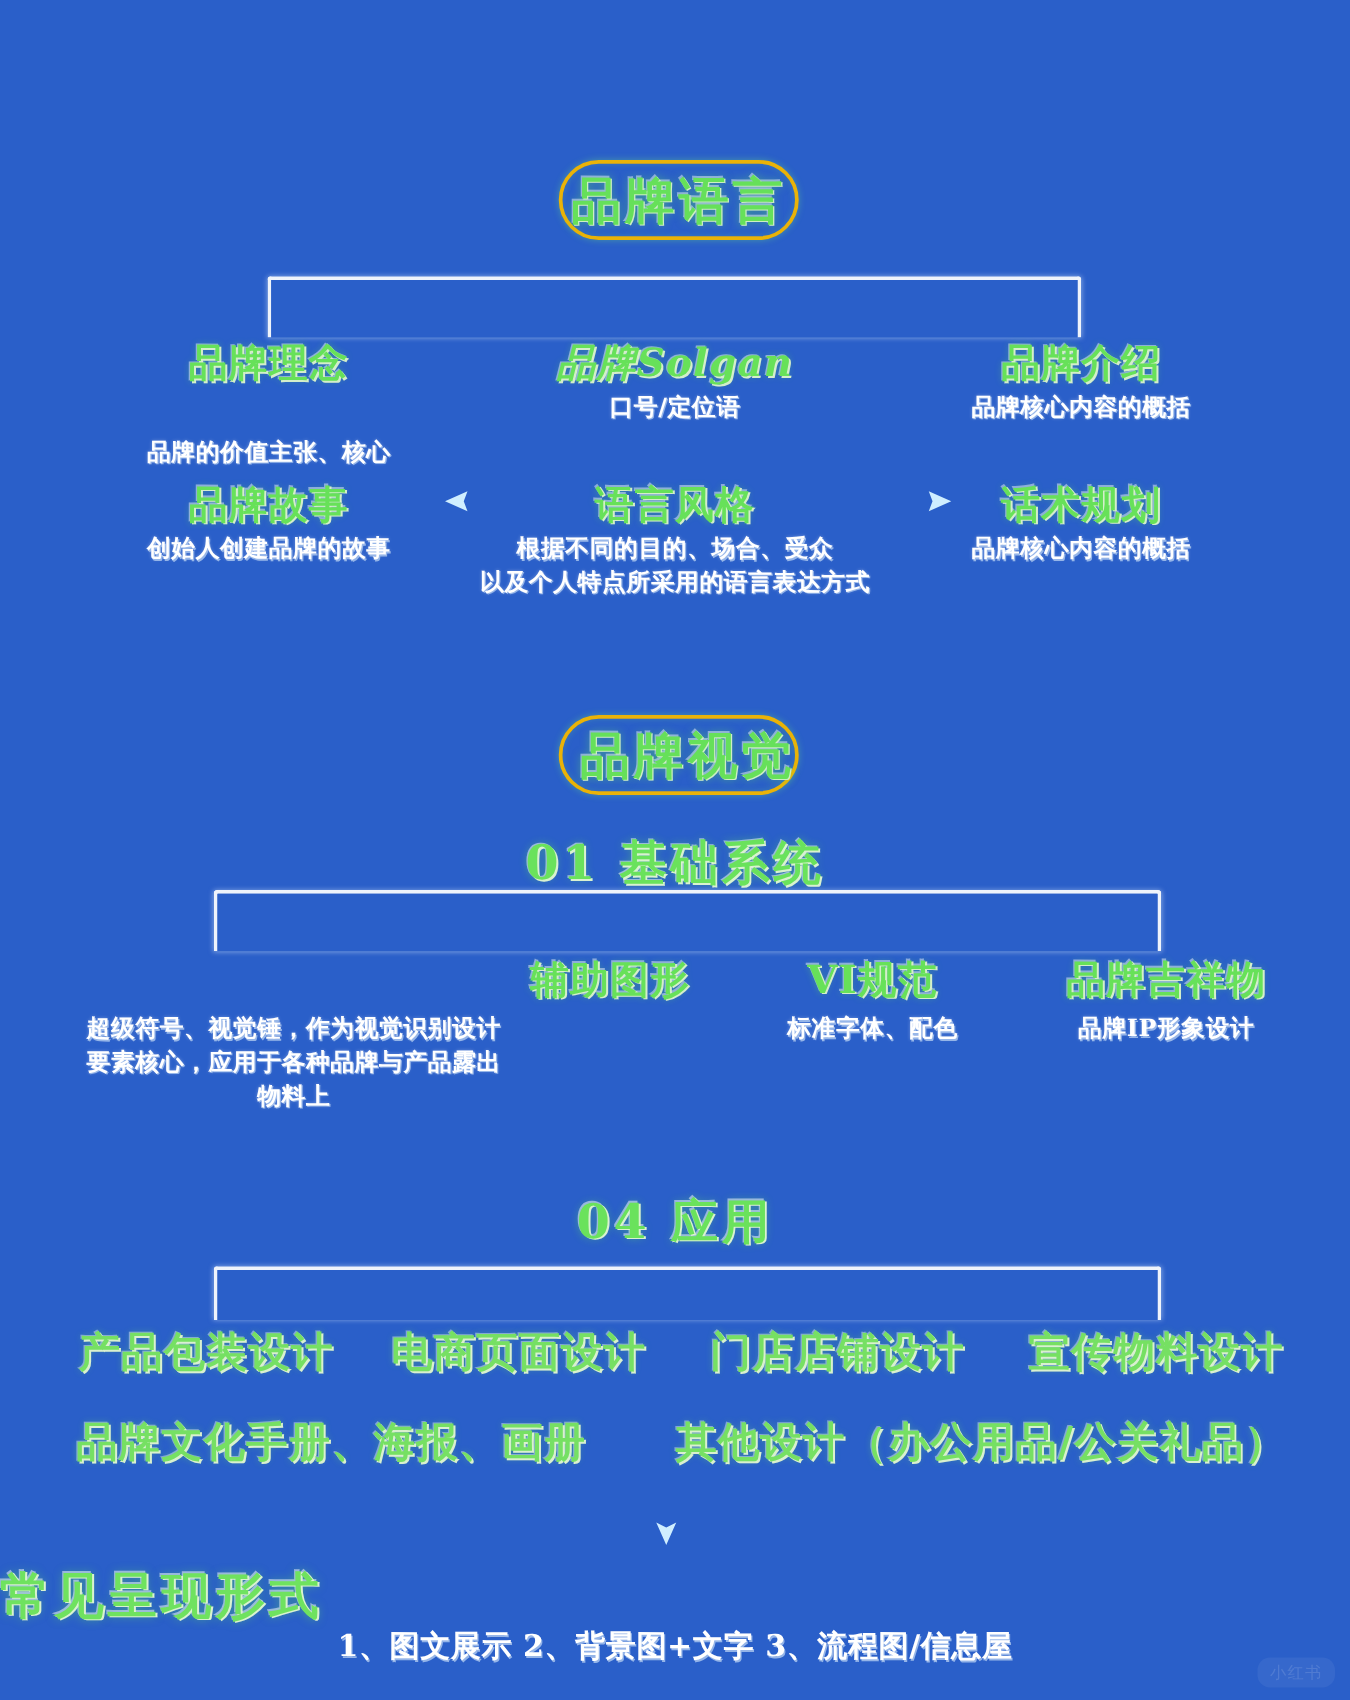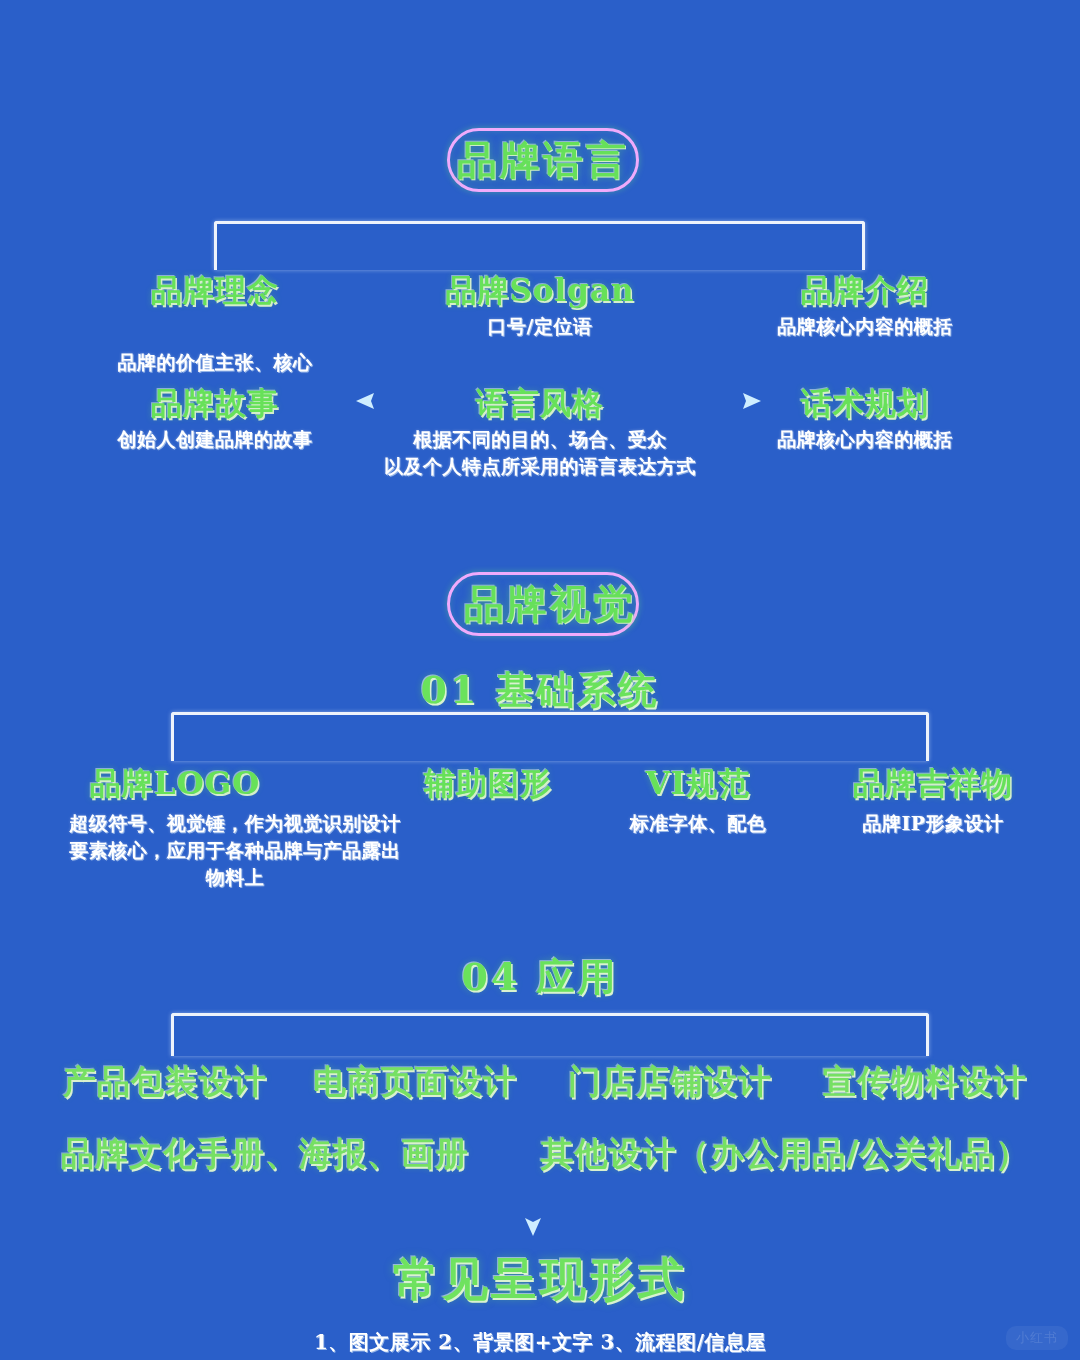--- a/index.html
+++ b/index.html
@@ -8,21 +8,21 @@
     background:#2a5fc9;
     font-family:"DejaVu Serif","Liberation Serif",serif;
     overflow:hidden;
     position:relative;
   }
   .canvas{position:relative;width:1080px;height:1360px;}
 
   
   .pill{
     position:absolute;
-    border:3px solid #f0abfc;
+    border:3px solid #eab308;
     border-radius:999px;
     display:flex;align-items:center;justify-content:center;
     box-shadow:0 0 6px rgba(120,255,110,.35), inset 0 0 6px rgba(120,255,110,.2);
   }
   .pill .pill-text{
     font-size:40px;font-weight:bold;letter-spacing:3px;
     color:#66e05a;
     text-shadow:1px 1px 0 #cdeec4, -1px -1px 0 rgba(255,255,255,.45), 0 0 8px rgba(100,230,90,.55);
   }
 
@@ -72,31 +72,30 @@
   
   .h-arrow{position:absolute;height:30px;}
   .h-arrow svg{display:block;overflow:visible;}
 
   
   .v-arrow{position:absolute;}
   .v-arrow svg{display:block;}
 
   
   .bottom-title{
-    position:absolute;width:100%;text-align:center;
-    font-size:46px;font-weight:bold;letter-spacing:3px;
+    position:absolute;width:100%;
+    font-size:40px;font-weight:bold;letter-spacing:3px;
     color:#6fe25f;
     text-shadow:1.5px 1.5px 0 #d9f2d0, -1px -1px 0 rgba(255,255,255,.5), 0 0 8px rgba(100,230,90,.5);
   }
   .bottom-sub{
     position:absolute;width:100%;text-align:center;
-    font-size:20px;font-weight:bold;letter-spacing:.5px;
+    font-size:24px;font-weight:bold;letter-spacing:.5px;
     color:#ffffff;
     text-shadow:1px 1px 0 rgba(160,190,235,.9);
-    margin-top:28px;
   }
 
   
   .watermark{
     position:absolute;right:12px;bottom:10px;
     font-family:"Liberation Sans",sans-serif;
     font-size:13px;letter-spacing:1px;
     color:rgba(255,255,255,.13);
     background:rgba(255,255,255,.06);
     border-radius:10px;
@@ -112,21 +111,21 @@
 
   <div class="pill" style="left:447px;top:128px;width:186px;height:58px;">
     <span class="pill-text">品牌语言</span>
   </div>
 
   <div class="bracket" style="left:214px;top:221px;width:645px;height:46px;"></div>
 
   <div class="node-title" style="left:95px;top:270px;width:240px;">品牌理念</div>
   <div class="node-desc" style="left:65px;top:313px;width:300px;margin-top:36px;">品牌的价值主张、核心</div>
 
-  <div class="node-title" style="left:420px;top:270px;width:240px;">品牌Solgan</div>
+  <div class="node-title" style="left:420px;top:270px;width:240px;font-style:italic;">品牌Solgan</div>
   <div class="node-desc" style="left:420px;top:313px;width:240px;">口号/定位语</div>
 
   <div class="node-title" style="left:745px;top:270px;width:240px;">品牌介绍</div>
   <div class="node-desc" style="left:715px;top:313px;width:300px;">品牌核心内容的概括</div>
 
   <div class="node-title" style="left:95px;top:383px;width:240px;">品牌故事</div>
   <div class="node-desc" style="left:65px;top:426px;width:300px;">创始人创建品牌的故事</div>
 
   <div class="h-arrow" style="left:352px;top:388px;width:110px;">
     <svg width="110" height="26" viewBox="0 0 110 26">
@@ -166,21 +165,20 @@
   <div class="node-desc" style="left:715px;top:426px;width:300px;">品牌核心内容的概括</div>
 
   <div class="pill" style="left:447px;top:572px;width:186px;height:58px;justify-content:flex-end;">
     <span class="pill-text">品牌视觉</span>
   </div>
 
   <div class="section-head" style="left:0;top:665px;">01 基础系统</div>
 
   <div class="bracket" style="left:171px;top:712px;width:752px;height:46px;"></div>
 
-  <div class="node-title" style="left:55px;top:763px;width:240px;">品牌LOGO</div>
   <div class="node-desc" style="left:20px;top:810px;width:430px;">
     <div>超级符号、视觉锤，作为视觉识别设计</div>
     <div>要素核心，应用于各种品牌与产品露出</div>
     <div>物料上</div>
   </div>
 
   <div class="node-title" style="left:388px;top:763px;width:200px;">辅助图形</div>
 
   <div class="node-title" style="left:603px;top:763px;width:190px;">VI规范</div>
   <div class="node-desc" style="left:593px;top:810px;width:210px;">标准字体、配色</div>

